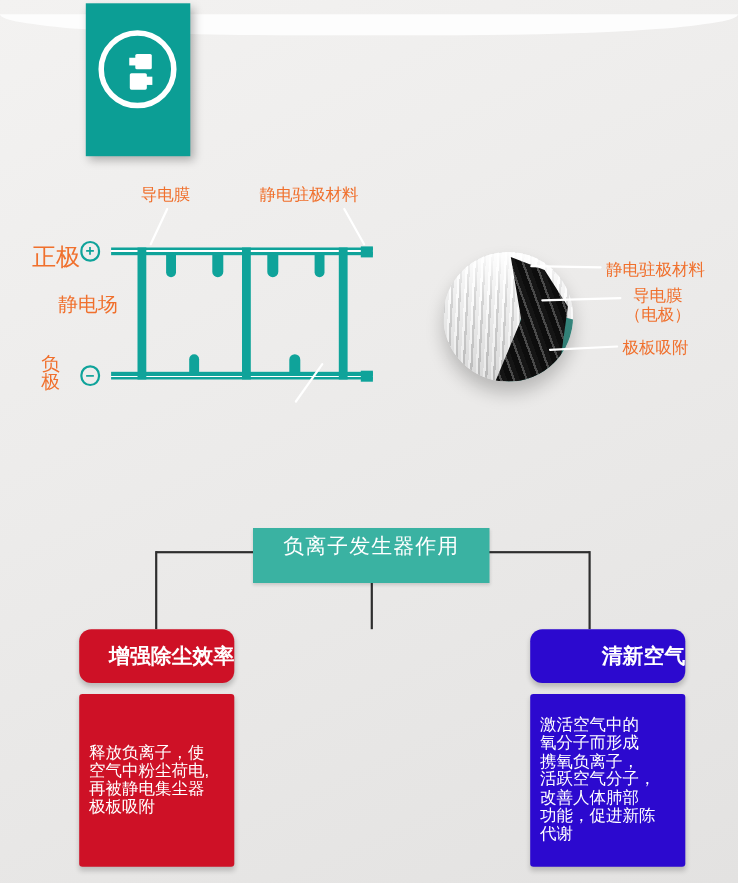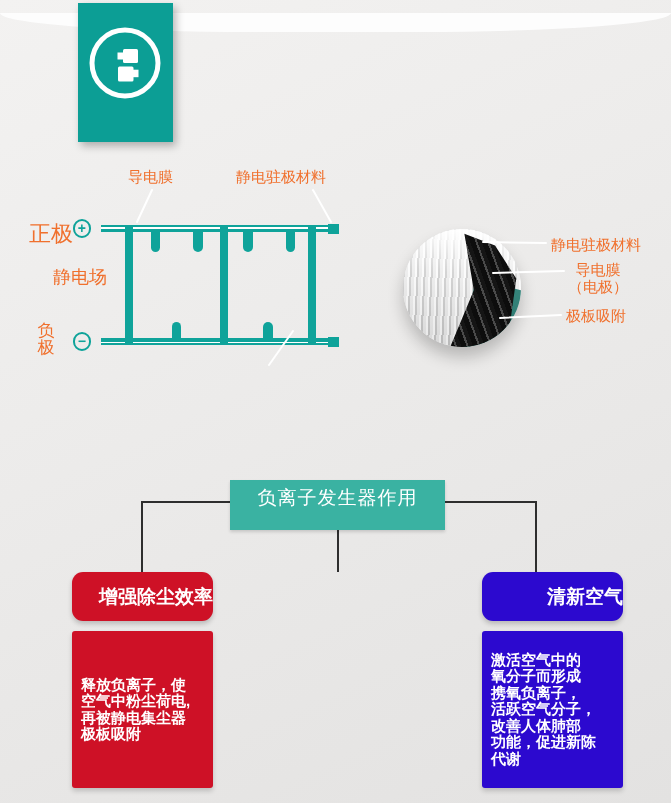--- a/index.html
+++ b/index.html
@@ -63,21 +63,21 @@
   .conn-vl{left:141px;top:501px;width:2px;height:71px;}
   .conn-vc{left:337px;top:514px;width:2px;height:58px;}
   .conn-vr{left:535px;top:501px;width:2px;height:71px;}
   .flow-title{position:absolute;left:230px;top:480px;width:215px;height:50px;background:#3ab2a2;
     color:#ffffff;font-size:19px;line-height:35px;text-align:center;letter-spacing:1px;
     box-shadow:0 2px 3px rgba(0,0,0,.15);}
   .head-box{position:absolute;top:572px;height:49px;border-radius:11px;color:#fff;
     display:flex;align-items:center;justify-content:flex-end;font-size:19px;font-weight:bold;
     box-shadow:0 3px 5px rgba(0,0,0,.2);}
   .body-box{position:absolute;top:631px;height:157px;border-radius:3px;color:#fff;
-    display:flex;align-items:center;font-size:15px;font-weight:bold;line-height:16.5px;
+    display:flex;align-items:center;font-size:15px;font-weight:normal;line-height:16.5px;
     white-space:pre-line;padding:0 9px;box-sizing:border-box;
     box-shadow:0 3px 5px rgba(0,0,0,.18);}
   .col-red{left:72px;width:141px;}
   .col-green{left:270px;width:140px;}
   .col-blue{left:482px;width:141px;}
 </style>
 </head>
 <body>
 
 <div class="page">

